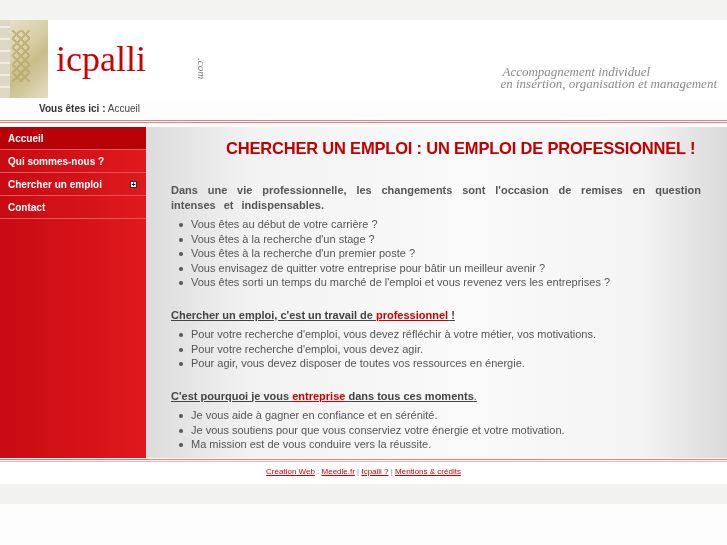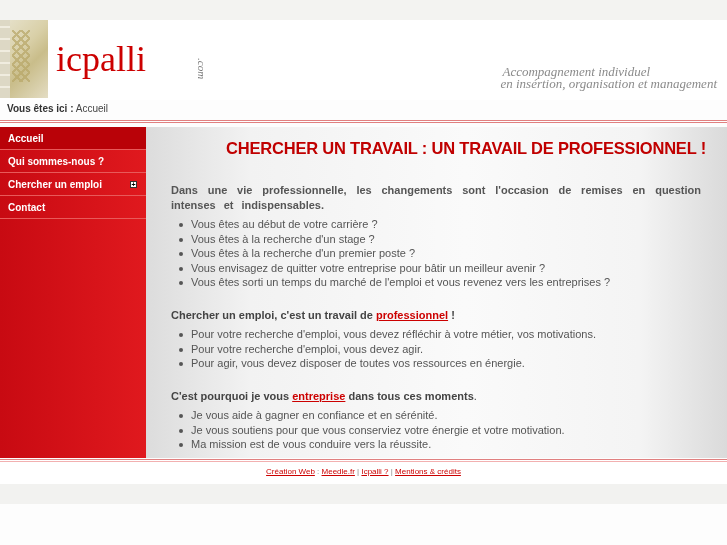--- a/index.html
+++ b/index.html
@@ -17,21 +17,21 @@
     background: repeating-linear-gradient(0deg, #ddd8c5 0 10px, #f0ecdf 10px 12px); }
   .logo-text { position: absolute; left: 56px; top: 9px; font-family: "Liberation Serif", serif;
     font-size: 36px; color: #cc0000; letter-spacing: 0px; line-height: 60px; }
   .logo-com { position: absolute; left: 208px; top: 38px; font-family: "Liberation Serif", serif;
     font-size: 11px; color: #777; transform: rotate(90deg); transform-origin: left top; font-style: italic; }
   .tagline { position: absolute; right: 10px; top: 46px; font-family: "Liberation Serif", serif;
     font-style: italic; font-size: 13px; line-height: 12px; color: #8a8a8a; text-align: left; }
   .tagline div:first-child { padding-left: 2px; }
 
   .breadcrumb { position: absolute; left: 7px; top: 103px; font-size: 10px; color: #444; }
-  .breadcrumb b { color: #333; }
+  .breadcrumb b { color: #333; margin-left: 32px; }
 
   .redline-top { position: absolute; left: 0; top: 120px; width: 727px; height: 3px;
     border-top: 1px solid #e08080; border-bottom: 1px solid #e08080; background: #fff; }
 
   .sidebar { position: absolute; left: 0; top: 127px; width: 146px; height: 331px;
     background: linear-gradient(90deg, #c80a12 0%, #e0191e 100%); }
   .nav-item { height: 23px; border-bottom: 1px solid #e85a5a; color: #fff; font-weight: bold;
     font-size: 10px; padding-left: 8px; line-height: 23px; position: relative; cursor: pointer; }
   .nav-item.active { background: #b90208; }
   .nav-plus { position: absolute; right: 9px; top: 8px; width: 7px; height: 7px; background: #fff;
@@ -39,21 +39,21 @@
 
   .main { position: absolute; left: 146px; top: 127px; width: 581px; height: 331px;
     background: linear-gradient(90deg, #dcdcdc 0%, #f2f2f2 18%, #fafafa 55%, #f4f4f4 85%, #dadada 100%); }
   .title { position: absolute; left: 80px; top: 12px; font-size: 16.5px; font-weight: bold; color: #c00000;
     letter-spacing: -0.2px; }
   .content { position: absolute; left: 25px; top: 56px; width: 530px; font-size: 11px; color: #555; line-height: 14.5px; }
   .content p.intro { font-weight: bold; text-align: justify; word-spacing: 5px; color: #555; }
   .content ul { list-style: none; margin: 5px 0 6px 8px; }
   .content li { position: relative; padding-left: 12px; }
   .content li::before { content: ""; position: absolute; left: 0; top: 6px; width: 4px; height: 4px; border-radius: 50%; background: #555; }
-  .content p.strong { font-weight: bold; color: #444; margin-top: 18px; }
+  .content p.strong { font-weight: bold; color: #444; margin-top: 18px; text-decoration: underline; }
   .content a { color: #cc0000; text-decoration: underline; font-weight: bold; }
 
   .redline-bottom { position: absolute; left: 0; top: 459px; width: 727px; height: 3px;
     border-top: 1px solid #e08080; border-bottom: 1px solid #f2b0b0; background: #fff; }
   .footer { position: absolute; left: 0; top: 462px; width: 727px; height: 22px; background: #fff;
     text-align: center; font-size: 8px; line-height: 20px; color: #888; }
   .footer a { color: #cc0000; text-decoration: underline; }
   .bottombar { position: absolute; left: 0; top: 484px; width: 727px; height: 20px; background: #f2f2f0; }
 </style>
 </head>
@@ -88,21 +88,21 @@
   <div class="nav-item">
     <span>Chercher un emploi</span>
     <span class="nav-plus">+</span>
   </div>
   <div class="nav-item">
     <span>Contact</span>
   </div>
 </nav>
 
 <main class="main">
-  <h1 class="title">CHERCHER UN TRAVAIL : UN TRAVAIL DE PROFESSIONNEL !</h1>
+  <h1 class="title">CHERCHER UN EMPLOI : UN EMPLOI DE PROFESSIONNEL !</h1>
   <div class="content">
     <p class="intro">Dans une vie professionnelle, les changements sont l'occasion de remises en question intenses et indispensables.</p>
     <ul>
       <li>Vous êtes au début de votre carrière ?</li>
       <li>Vous êtes à la recherche d'un stage ?</li>
       <li>Vous êtes à la recherche d'un premier poste ?</li>
       <li>Vous envisagez de quitter votre entreprise pour bâtir un meilleur avenir ?</li>
       <li>Vous êtes sorti un temps du marché de l'emploi et vous revenez vers les entreprises ?</li>
     </ul>
     <p class="strong">

